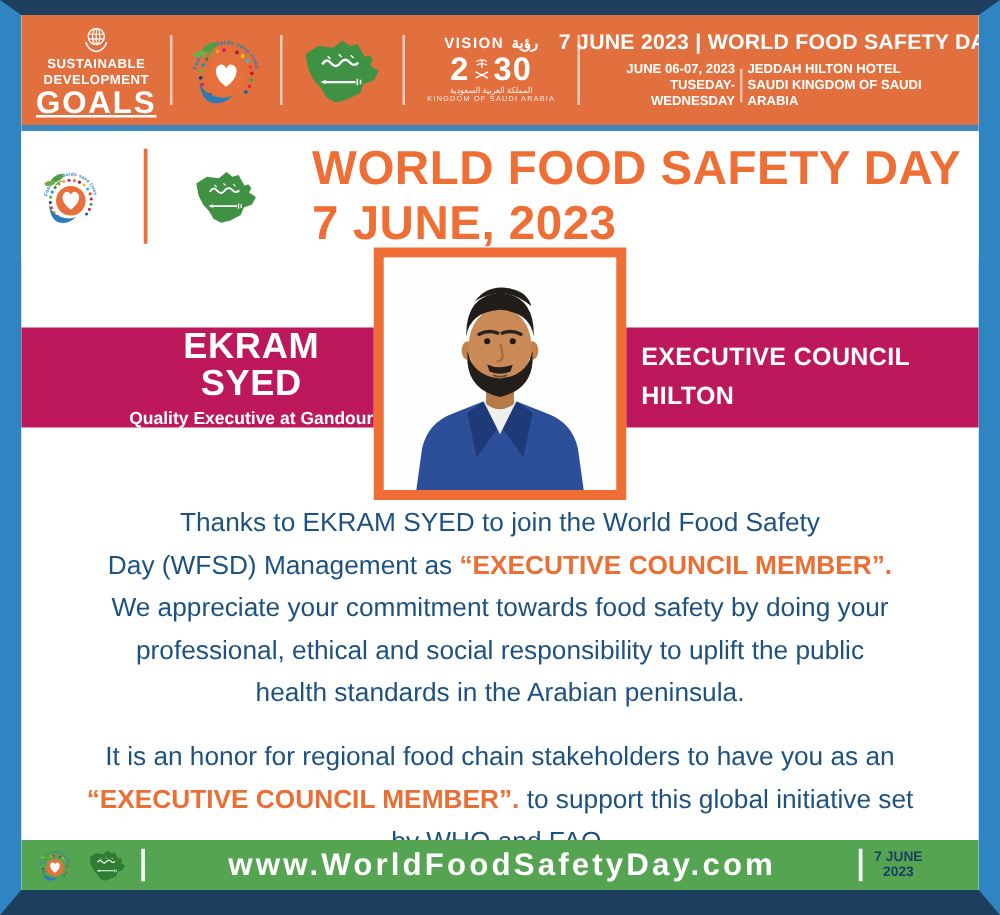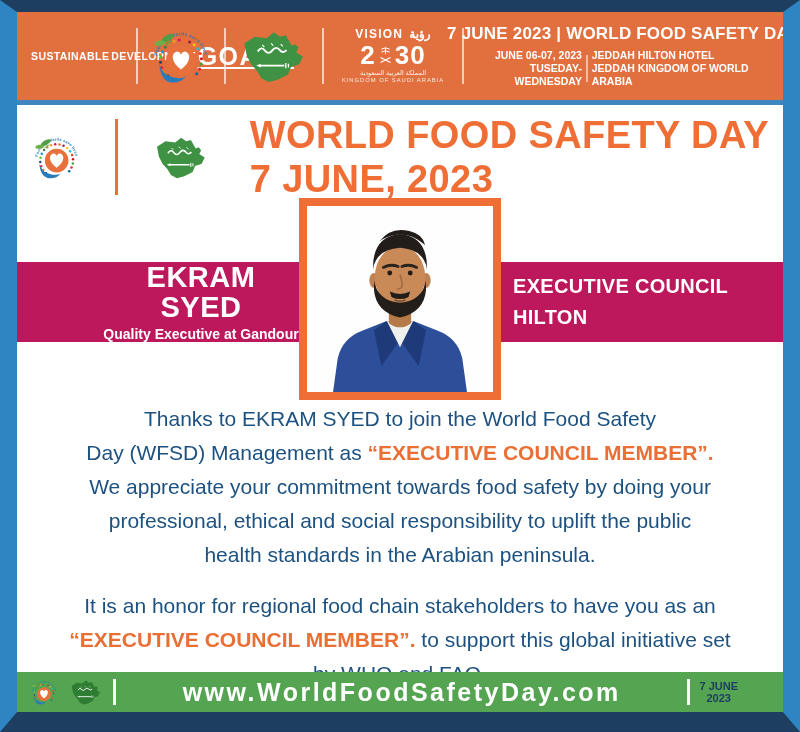--- a/index.html
+++ b/index.html
@@ -3,21 +3,21 @@
 <meta charset="utf-8">
 <style>
   html,body{margin:0;padding:0;background:#ffffff;}
   .poster{position:relative;width:766px;height:700px;box-sizing:content-box;
     border-style:solid;border-color:#1E3E60 #2E85C2;border-width:12px 17px 20px 17px;
     background:#ffffff;font-family:"Liberation Sans",sans-serif;overflow:hidden;}
   
   .header{position:absolute;top:0;left:0;right:0;height:88px;background:#E2703E;
     display:flex;align-items:center;padding:0 12px;gap:11px;color:#fff;box-sizing:border-box;}
   .vdiv{width:2px;height:56px;background:rgba(255,255,255,.65);flex:0 0 auto;}
-  .sdg{display:flex;flex-direction:row;align-items:center;gap:2px;width:96px;flex:0 0 auto;}
+  .sdg{display:flex;flex-direction:column;align-items:center;gap:2px;width:96px;flex:0 0 auto;}
   .sdg-l{font-size:10.5px;font-weight:bold;letter-spacing:.4px;line-height:11px;}
   .sdg-goals{font-size:25px;font-weight:bold;line-height:20px;letter-spacing:1.5px;text-decoration:underline;}
   .hlogo{flex:0 0 auto;}
   .vision{display:flex;flex-direction:column;align-items:center;gap:2px;width:116px;line-height:1;flex:0 0 auto;}
   .v-row1{font-size:12px;font-weight:bold;letter-spacing:1.2px;display:flex;gap:6px;align-items:flex-start;}
   .v-year{font-size:26px;font-weight:bold;display:flex;align-items:center;gap:2px;letter-spacing:1px;}
   .v-sub{font-size:6.5px;opacity:.92;letter-spacing:.4px;}
   .v-sub-en{font-size:5.8px;opacity:.85;letter-spacing:1px;}
   .event{flex:1;display:flex;flex-direction:column;align-items:center;gap:5px;min-width:0;}
   .event-title{font-size:17px;font-weight:bold;white-space:nowrap;letter-spacing:.2px;}
@@ -152,21 +152,21 @@
     <div class="event">
       <div class="event-title">7 JUNE 2023 | WORLD FOOD SAFETY DAY</div>
       <div class="event-sub">
         <div class="es-col r">
           <div>JUNE 06-07, 2023</div>
           <div>TUSEDAY-WEDNESDAY</div>
         </div>
         <div class="es-div"></div>
         <div class="es-col">
           <div>JEDDAH HILTON HOTEL</div>
-          <div>JEDDAH KINGDOM OF WORLD ARABIA</div>
+          <div>SAUDI KINGDOM OF SAUDI ARABIA</div>
         </div>
       </div>
     </div>
   </div>
   <div class="rule"></div>
 
   <div class="banner">
     <svg width="102" height="102">
         <use href="#wfsdLogo"></use>
       </svg>

